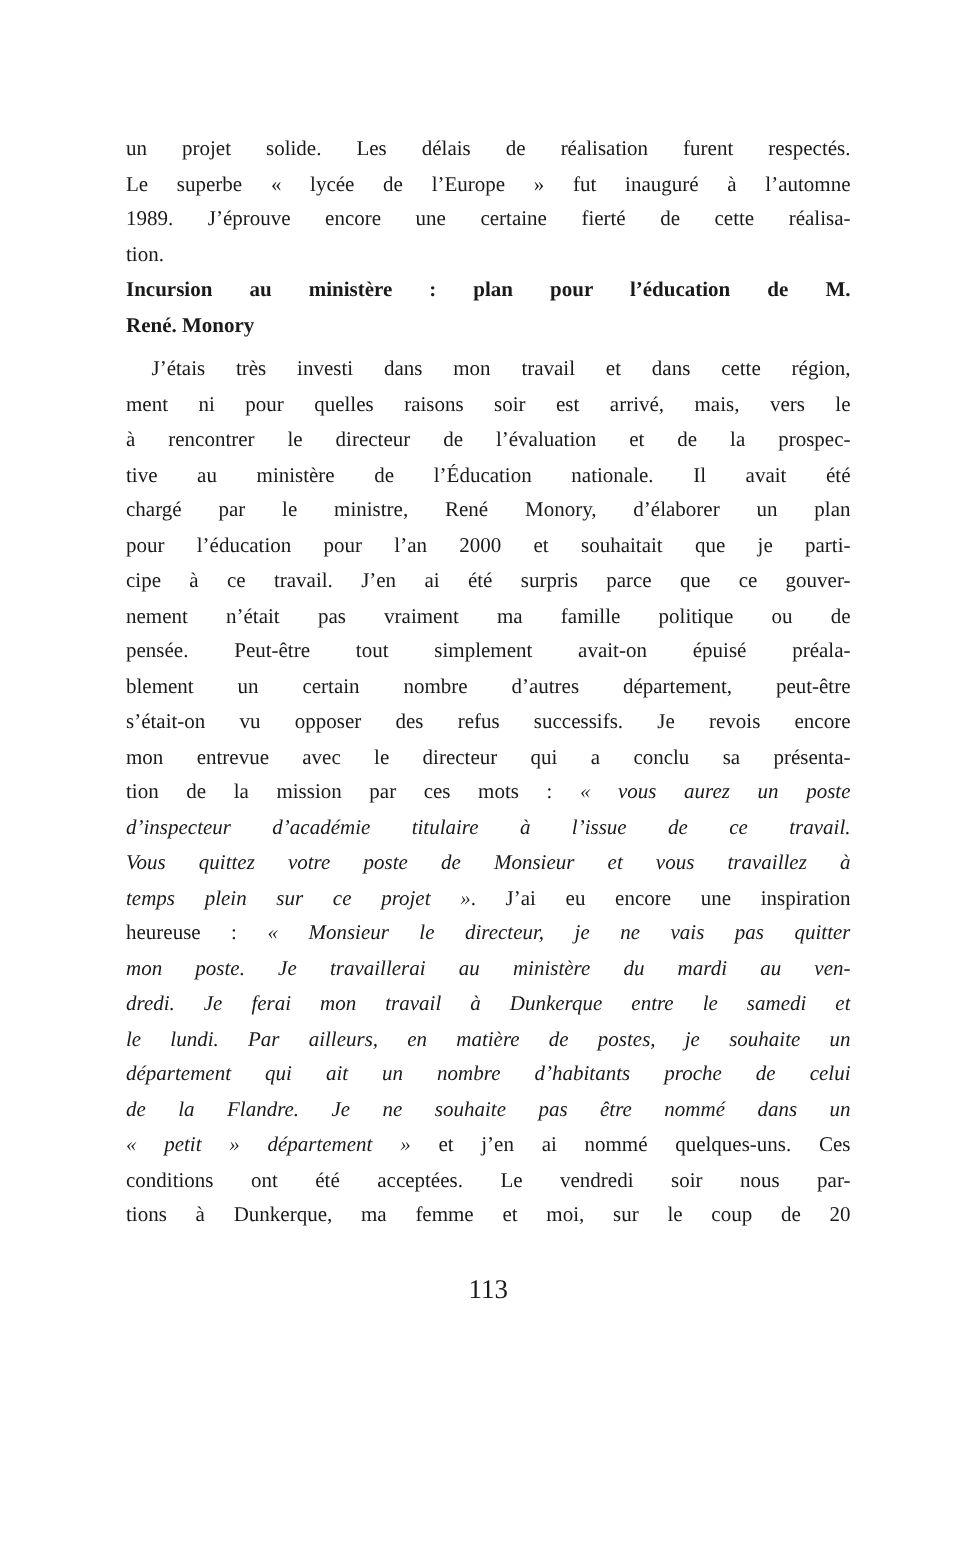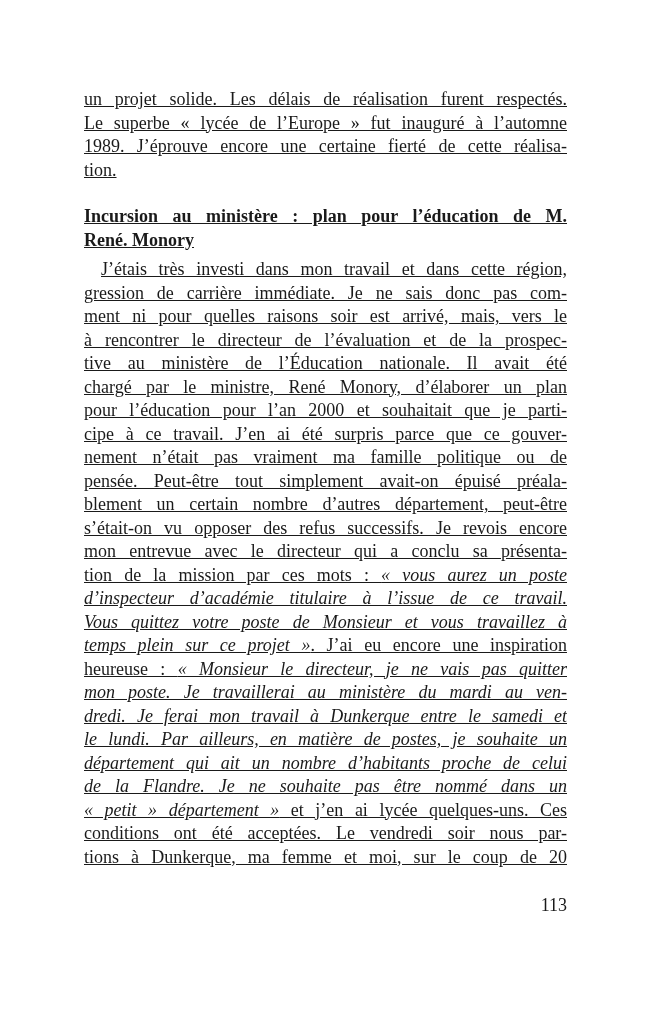--- a/index.html
+++ b/index.html
@@ -16,43 +16,41 @@
   }
   .page {
     box-sizing: border-box;
     width: 650px;
     height: 1036px;
     padding: 88px 83px 0 84px;
     background: #ffffff;
   }
   .block { margin: 0; }
   .block.heading {
-    margin-top: 23px;
     margin-bottom: 6px;
     font-weight: bold;
   }
   .line {
-    font-size: 18px;
+    font-size: 14px;
     line-height: 23.5px;
     height: 23.5px;
     overflow: hidden;
     text-align: left;
-    text-decoration: underline;
   }
   .line.j {
     text-align: justify;
     text-align-last: justify;
   }
   .line.indent {
     padding-left: 17px;
   }
   .it { font-style: italic; }
   .folio {
     margin-top: 25px;
-    text-align: right;
+    text-align: center;
     font-size: 18px;
     line-height: 23.5px;
   }
 </style>
 </head>
 <body>
 
 <div class="page">
   <div>
       <div class="block paragraph">
@@ -60,21 +58,20 @@
         <div class="line j"><span>Le superbe « lycée de l’Europe » fut inauguré à l’automne</span></div>
         <div class="line j"><span>1989. J’éprouve encore une certaine fierté de cette réalisa-</span></div>
         <div class="line"><span>tion.</span></div>
       </div>
       <div class="block heading">
         <div class="line j"><span>Incursion au ministère : plan pour l’éducation de M.</span></div>
         <div class="line"><span>René. Monory</span></div>
       </div>
       <div class="block paragraph">
         <div class="line j indent"><span>J’étais très investi dans mon travail et dans cette région,</span></div>
-        <div class="line j"><span>gression de carrière immédiate. Je ne sais donc pas com-</span></div>
         <div class="line j"><span>ment ni pour quelles raisons soir est arrivé, mais, vers le</span></div>
         <div class="line j"><span>à rencontrer le directeur de l’évaluation et de la prospec-</span></div>
         <div class="line j"><span>tive au ministère de l’Éducation nationale. Il avait été</span></div>
         <div class="line j"><span>chargé par le ministre, René Monory, d’élaborer un plan</span></div>
         <div class="line j"><span>pour l’éducation pour l’an 2000 et souhaitait que je parti-</span></div>
         <div class="line j"><span>cipe à ce travail. J’en ai été surpris parce que ce gouver-</span></div>
         <div class="line j"><span>nement n’était pas vraiment ma famille politique ou de</span></div>
         <div class="line j"><span>pensée. Peut-être tout simplement avait-on épuisé préala-</span></div>
         <div class="line j"><span>blement un certain nombre d’autres département, peut-être</span></div>
         <div class="line j"><span>s’était-on vu opposer des refus successifs. Je revois encore</span></div>
@@ -82,19 +79,19 @@
         <div class="line j"><span>tion de la mission par ces mots : </span><span class="it">« vous aurez un poste</span></div>
         <div class="line j"><span class="it">d’inspecteur d’académie titulaire à l’issue de ce travail.</span></div>
         <div class="line j"><span class="it">Vous quittez votre poste de Monsieur et vous travaillez à</span></div>
         <div class="line j"><span class="it">temps plein sur ce projet »</span><span>. J’ai eu encore une inspiration</span></div>
         <div class="line j"><span>heureuse : </span><span class="it">« Monsieur le directeur, je ne vais pas quitter</span></div>
         <div class="line j"><span class="it">mon poste. Je travaillerai au ministère du mardi au ven-</span></div>
         <div class="line j"><span class="it">dredi. Je ferai mon travail à Dunkerque entre le samedi et</span></div>
         <div class="line j"><span class="it">le lundi. Par ailleurs, en matière de postes, je souhaite un</span></div>
         <div class="line j"><span class="it">département qui ait un nombre d’habitants proche de celui</span></div>
         <div class="line j"><span class="it">de la Flandre. Je ne souhaite pas être nommé dans un</span></div>
-        <div class="line j"><span class="it">« petit » département »</span><span> et j’en ai lycée quelques-uns. Ces</span></div>
+        <div class="line j"><span class="it">« petit » département »</span><span> et j’en ai nommé quelques-uns. Ces</span></div>
         <div class="line j"><span>conditions ont été acceptées. Le vendredi soir nous par-</span></div>
         <div class="line j"><span>tions à Dunkerque, ma femme et moi, sur le coup de 20</span></div>
       </div>
     </div>
   <div class="folio">113</div>
 </div>
 
 </body></html>

